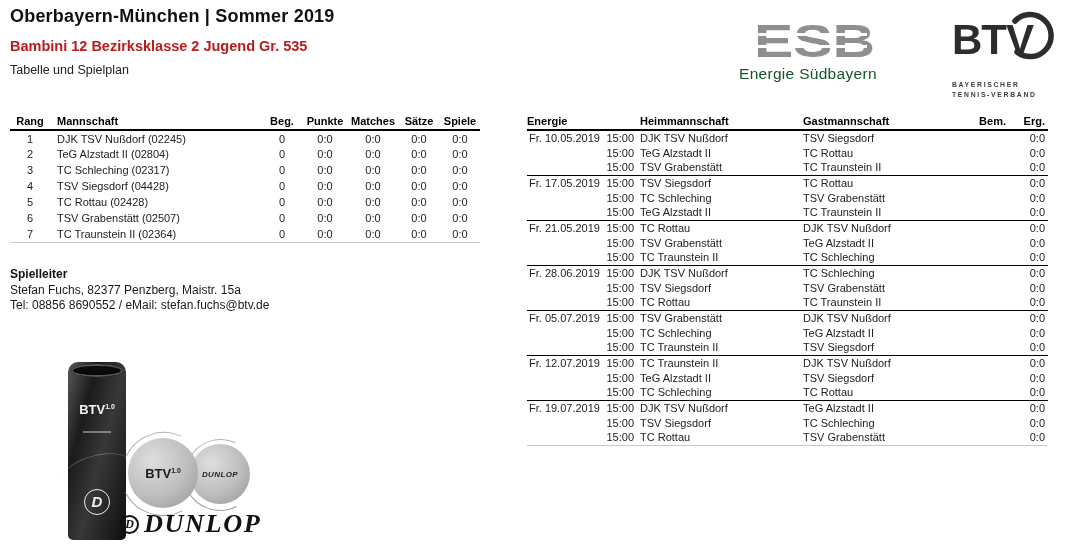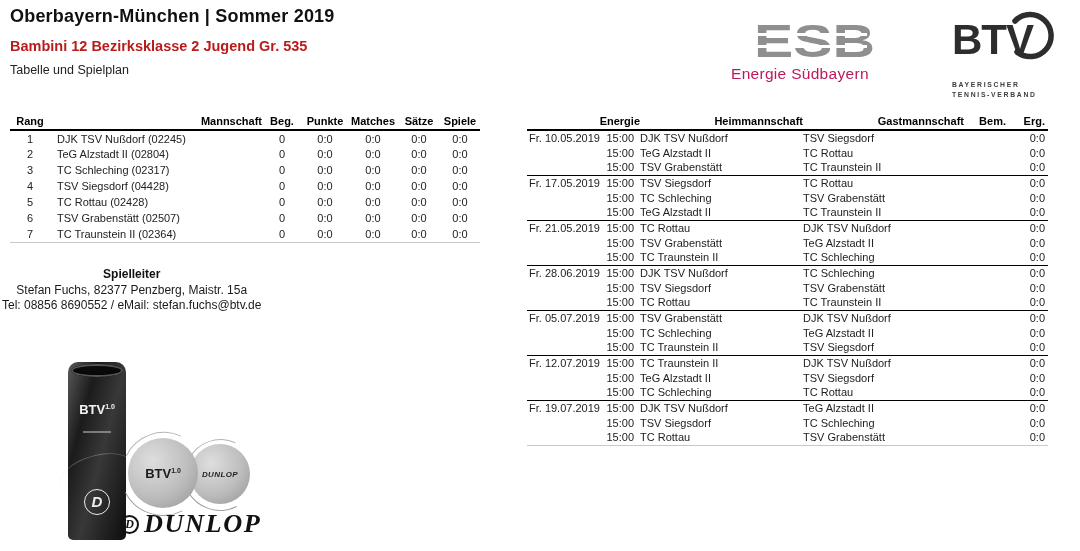--- a/index.html
+++ b/index.html
@@ -16,21 +16,21 @@
 
   
   .esb-logo { position:absolute; left:731px; top:22px; width:160px; }
   .esb-mark { position:relative; height:40px; width:140px; overflow:visible;text-align:center; }
   .esb-text {
     display:inline-block; font-size:46px; line-height:38px; font-weight:bold;
     color:#8f8f8f; transform:scaleX(1.28); transform-origin:left center; letter-spacing:0;
   }
   .esb-stripe { position:absolute; left:0; width:136px; height:3px; background:#fff; }
   .esb-stripe.s1 { top:11px; } .esb-stripe.s2 { top:23px; }
-  .esb-caption { font-size:15.5px; color:#be185d; margin-top:3px; letter-spacing:.3px; }
+  .esb-caption { font-size:15.5px; color:#14532d; margin-top:3px; letter-spacing:.3px;margin-left:8px; }
 
   
   .btv-logo { position:absolute; left:952px; top:14px; width:110px; }
   .btv-mark { position:relative; width:100px; height:58px; }
   .btv-text { font-size:42px; line-height:52px; font-weight:bold; color:#2d2d2d; letter-spacing:-1px; }
   .btv-arc { position:absolute; left:52px; top:-6px; }
   .btv-caption { margin-top:8px; font-size:6.8px; letter-spacing:1.7px; color:#3d3d3d; line-height:10px; font-weight:bold; }
 
   
   table { border-collapse:collapse; table-layout:fixed; font-size:11px; }
@@ -41,34 +41,34 @@
   .standings-table { position:absolute; left:10px; top:113px; width:470px; }
   .standings-table tbody tr:last-child td { border-bottom:1px solid #c9c9c9; }
   .schedule-table { position:absolute; left:527px; top:113px; width:521px; }
   .schedule-table td { height:15px; }
   .schedule-table tr.group-start td { border-top:1.5px solid #000; }
   .schedule-table tbody tr:last-child td { border-bottom:1px solid #c9c9c9; }
 
   .c-rang { text-align:center; }
   .c-mann { text-align:left; padding-left:7px; }
   .c-num  { text-align:center; }
-  th.h-left { text-align:right;margin-top:19px; }
+  th.h-left { text-align:left;margin-top:19px; }
   th.h-center { text-align:center; }
   th.h-right { text-align:right; }
   .c-date { text-align:left; padding-left:2px; }
   .c-time { text-align:right; padding-right:6px; }
   .c-team { text-align:left; }
   .c-bem  { text-align:right; padding-right:8px; }
   .c-erg  { text-align:right; padding-right:3px; }
   th.h-mann { padding-left:7px; }
   th.h-erg { padding-right:3px; }
   th.h-bem { padding-right:8px; }
 
   
-  .spielleiter { position:absolute; left:2px; top:267px; font-size:12px; line-height:15.5px;text-align:center; }
+  .spielleiter { position:absolute; left:10px; top:267px; font-size:12px; line-height:15.5px; }
   .spielleiter .sl-head { font-weight:bold; color:#111; }
 
   
   .promo { position:absolute; left:58px; top:352px; width:215px; height:196px; }
   .can {
     position:absolute; left:10px; top:10px; width:58px; height:178px;
     background:linear-gradient(105deg,#5a5a5a 0%,#1b1b1b 28%,#383838 55%,#0d0d0d 100%);
     border-radius:10px 10px 5px 5px;
   }
   .can-lid { position:absolute; top:2px; left:3px; right:3px; height:13px; border-radius:50%;

